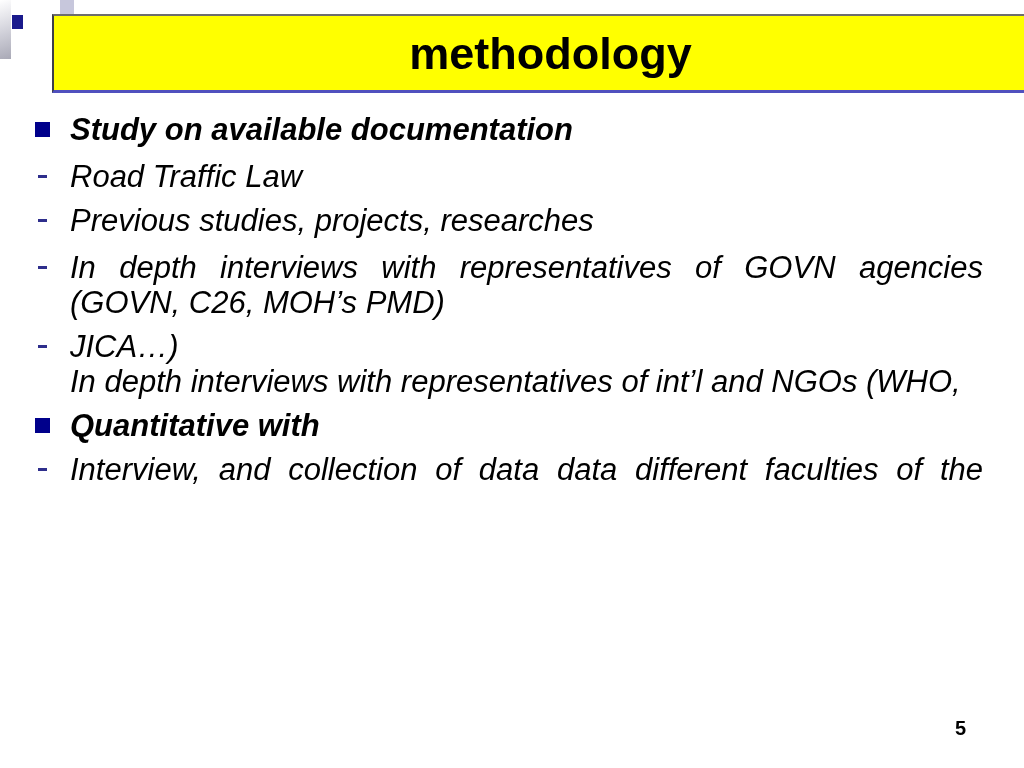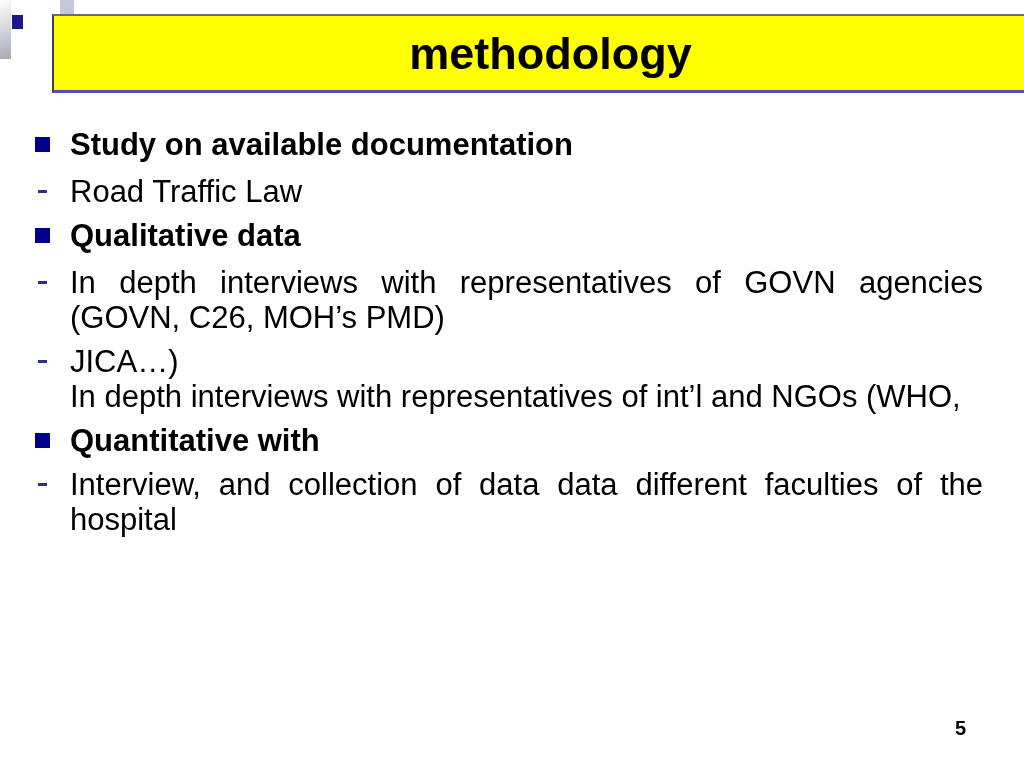--- a/index.html
+++ b/index.html
@@ -57,21 +57,22 @@
     font-weight: bold;
     line-height: 1;
     letter-spacing: 0px;
   }
 
   
   .content {
     position: absolute;
     left: 35px;
     right: 41px;
-    top: 127px;
+    top: 112px;
+    font-style: italic;
   }
   .item {
     display: flex;
     align-items: flex-start;
     margin-top: 9px;
   }
   .item:first-child { margin-top: 0; }
   .item.gap-lg { margin-top: 12px; }
 
   .marker-col {
@@ -137,29 +138,29 @@
 
   <div class="item gap-lg">
     <div class="marker-col">
         <div class="dash-marker"></div>
       </div>
     <div class="item-text">
       <div>Road Traffic Law</div>
     </div>
   </div>
 
-
-  <div class="item heading">
-    <div class="marker-col">
-        <div class="sq-marker"></div>
-      </div>
-    <div class="item-text">
-      <div>Qualitative data</div>
-    </div>
-  </div>
+  <div class="item">
+    <div class="marker-col">
+        <div class="dash-marker"></div>
+      </div>
+    <div class="item-text">
+      <div>Previous studies, projects, researches</div>
+    </div>
+  </div>
+
 
   <div class="item gap-lg">
     <div class="marker-col">
         <div class="dash-marker"></div>
       </div>
     <div class="item-text">
       <div class="line-justify">In depth interviews with representatives of GOVN agencies</div>
       <div>(GOVN, C26, MOH’s PMD)</div>
     </div>
   </div>
@@ -183,20 +184,19 @@
     </div>
   </div>
 
 
   <div class="item">
     <div class="marker-col">
         <div class="dash-marker"></div>
       </div>
     <div class="item-text">
       <div class="line-justify">Interview, and collection of data data different faculties of the</div>
-      <div>hospital</div>
     </div>
   </div>
 
 
 </div>
 
 <div class="page-number">5</div>
 
 </body></html>

